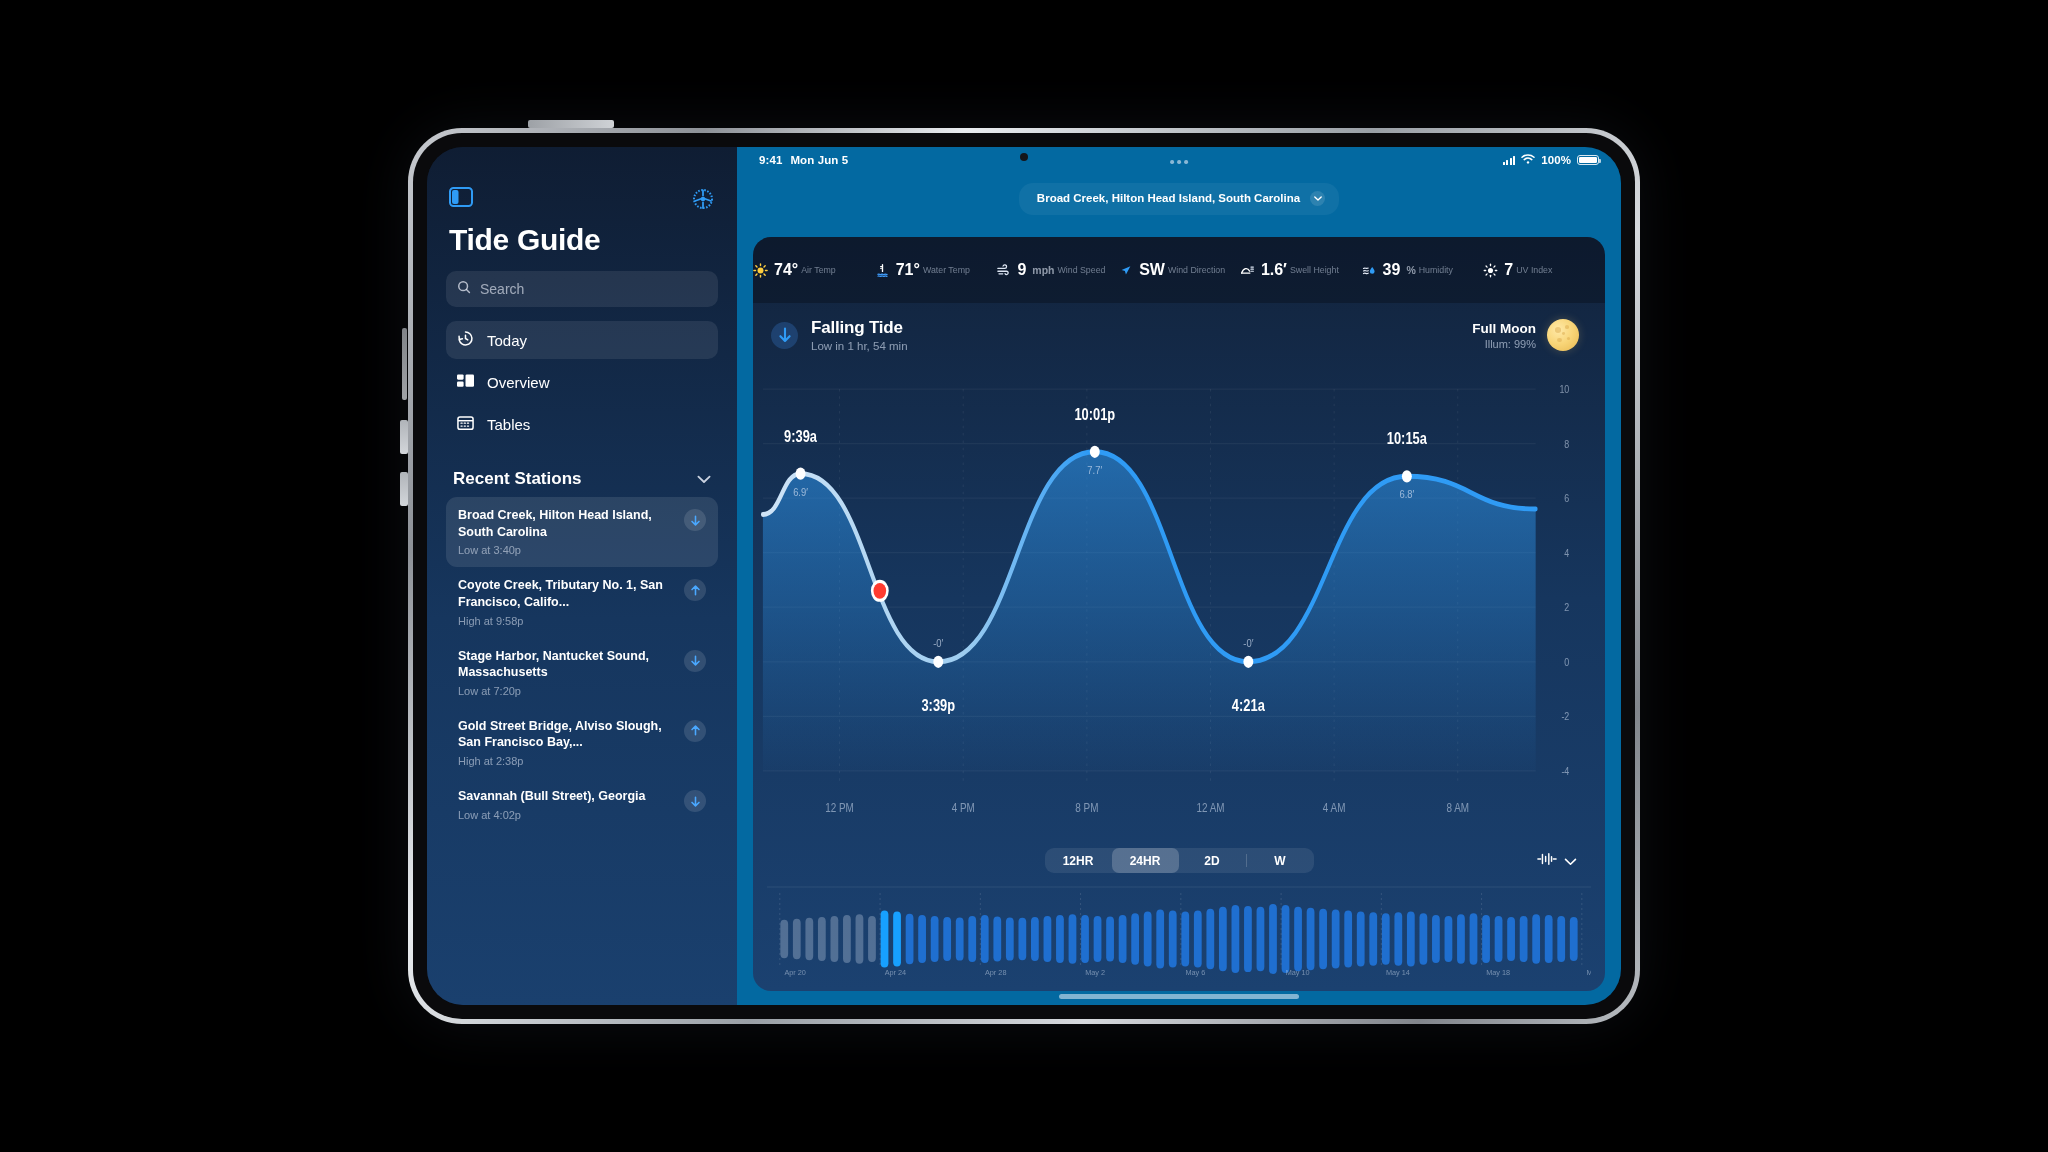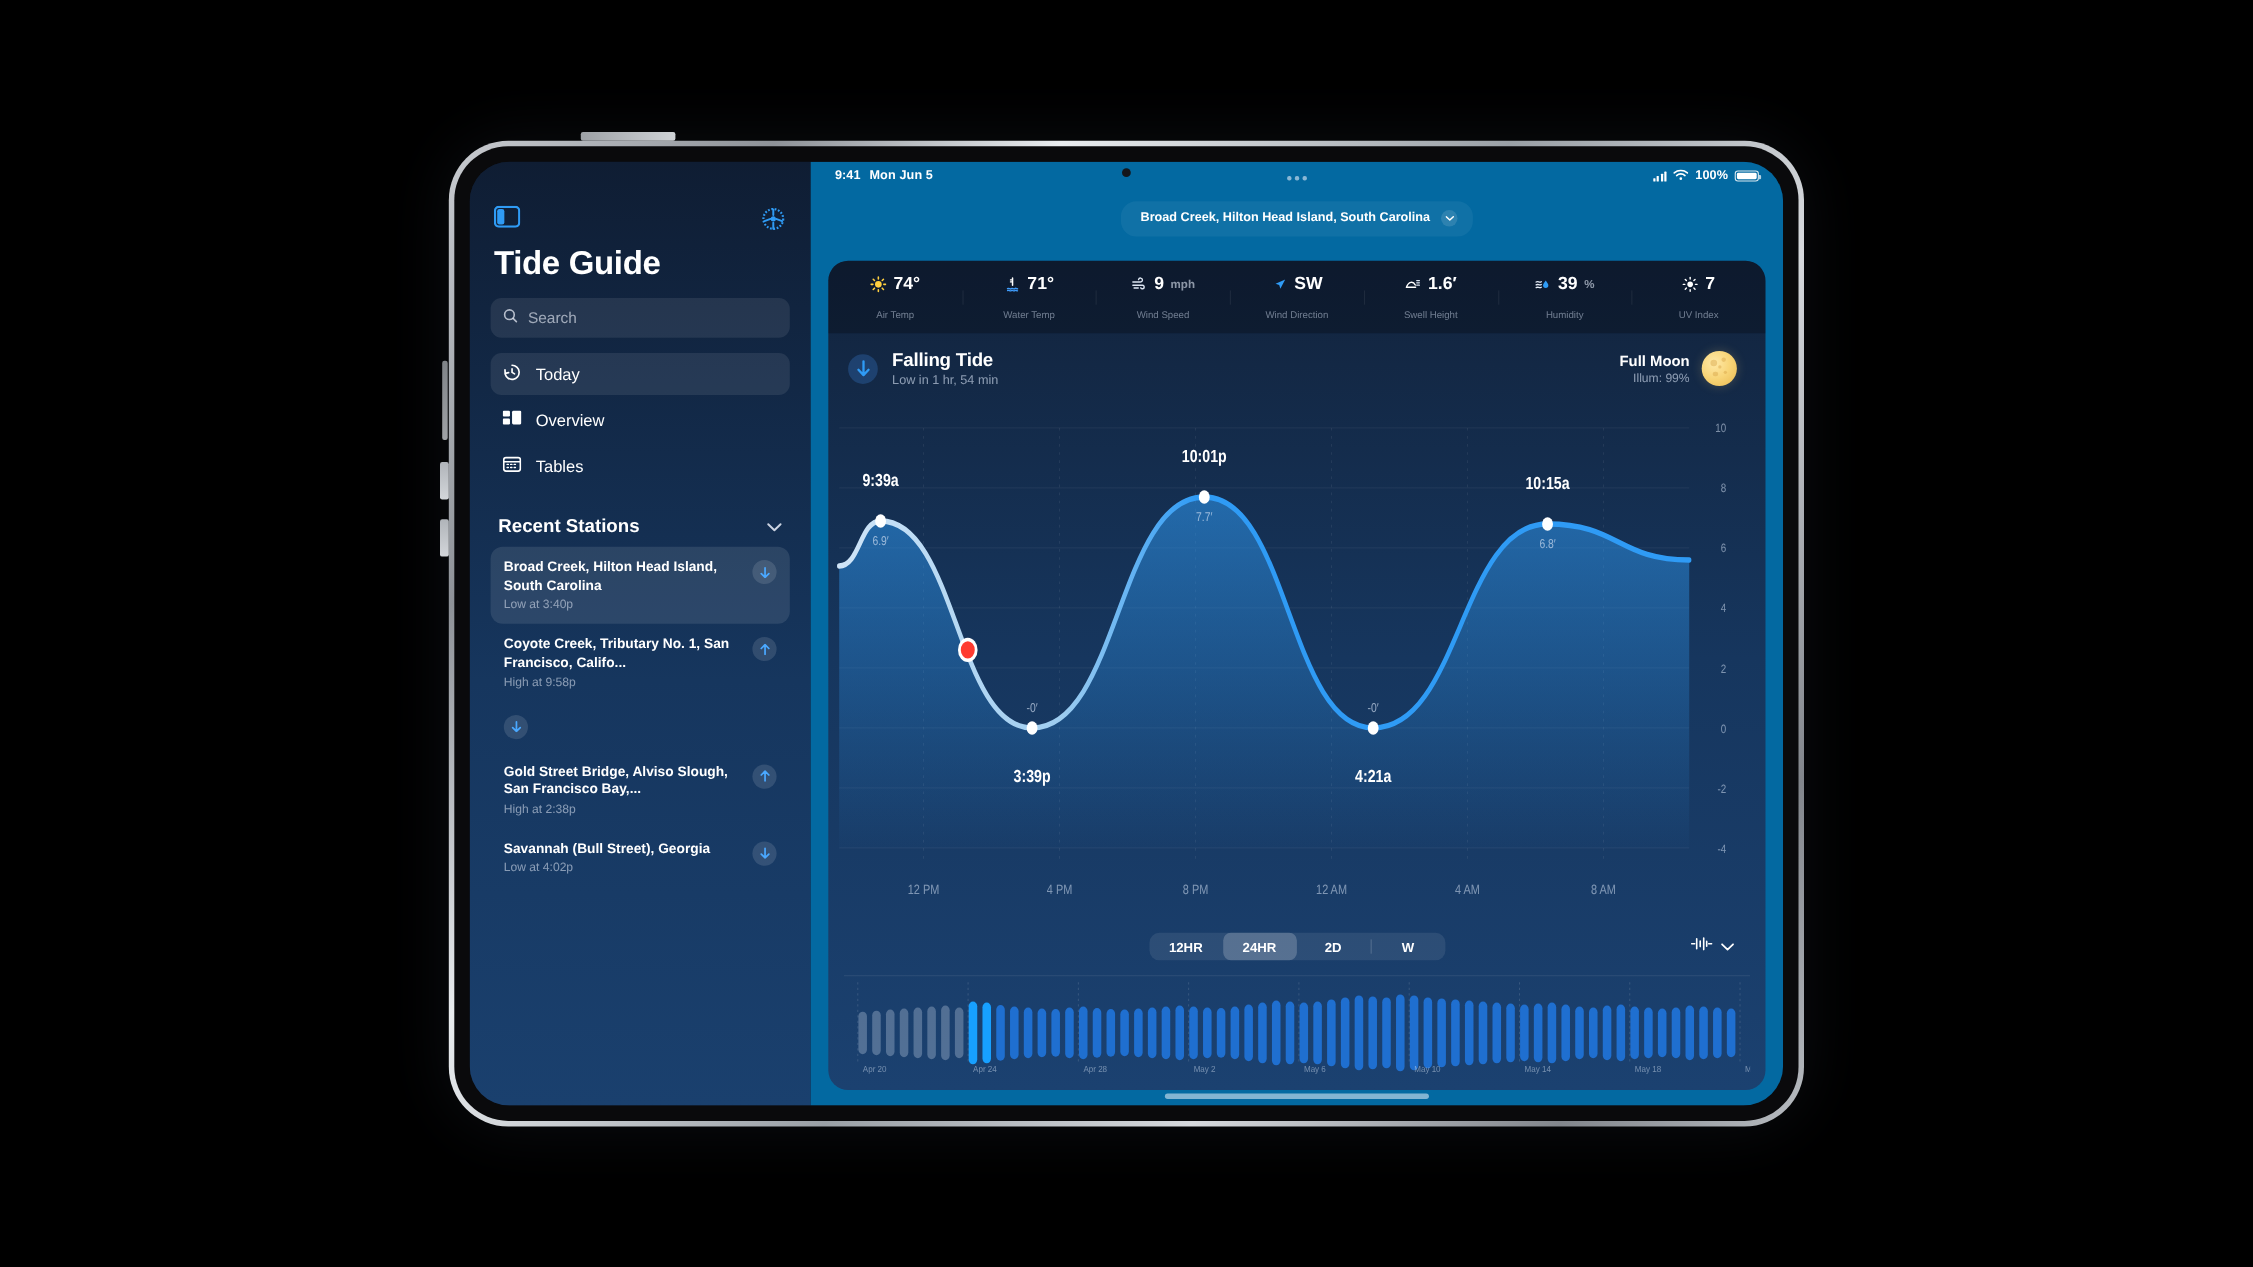--- a/index.html
+++ b/index.html
@@ -157,21 +157,21 @@
     position: relative;
   }
 
   
   #metrics {
     height: 66px; flex: 0 0 66px;
     display: flex; align-items: center;
     background: rgba(6,14,26,.42);
     border-radius: 18px 18px 0 0;
   }
-  .metric { flex: 1; display:flex; flex-direction:column; align-items:center; gap:13px;
+  .metric { flex: 1; display:flex; flex-direction:row; align-items:center; gap:3px;
     position: relative; }
   .metric + .metric::before {
     content:''; position:absolute; left:0; top:14px; bottom:14px; width:1px;
     background: rgba(255,255,255,.07);
   }
   .m-row { display:flex; align-items:center; gap:6px; }
   .m-val { color:#fff; font-size:16px; font-weight:700; }
   .m-unit { color:rgba(225,233,246,.6); font-size:10.5px; font-weight:600; }
   .m-lab { color:rgba(210,222,240,.5); font-size:8.8px; }
   .m-ico { width:15px; height:15px; display:block; }
@@ -329,20 +329,24 @@
                   <div class="sname">Coyote Creek, Tributary No. 1, San Francisco, Califo...</div>
                   <div class="ssub">High at 9:58p</div>
                 </span>
                 <span class="pill">
                   <svg viewBox="0 0 12 14" fill="none">
                     <path d="M6 12.5V1.5M1.6 5.8 6 1.4l4.4 4.4" stroke="#4aa8ff" stroke-width="2" stroke-linecap="round" stroke-linejoin="round"></path>
                   </svg>
                 </span>
               </div>
               <div class="station">
+                <span class="stxt">
+                  <div class="sname">Stage Harbor, Nantucket Sound, Massachusetts</div>
+                  <div class="ssub">Low at 7:20p</div>
+                </span>
                 <span class="pill">
                   <svg viewBox="0 0 12 14" fill="none">
                     <path d="M6 1.5v11M1.6 8.2 6 12.6l4.4-4.4" stroke="#4aa8ff" stroke-width="2" stroke-linecap="round" stroke-linejoin="round"></path>
                   </svg>
                 </span>
               </div>
               <div class="station">
                 <span class="stxt">
                   <div class="sname">Gold Street Bridge, Alviso Slough, San Francisco Bay,...</div>
                   <div class="ssub">High at 2:38p</div>

